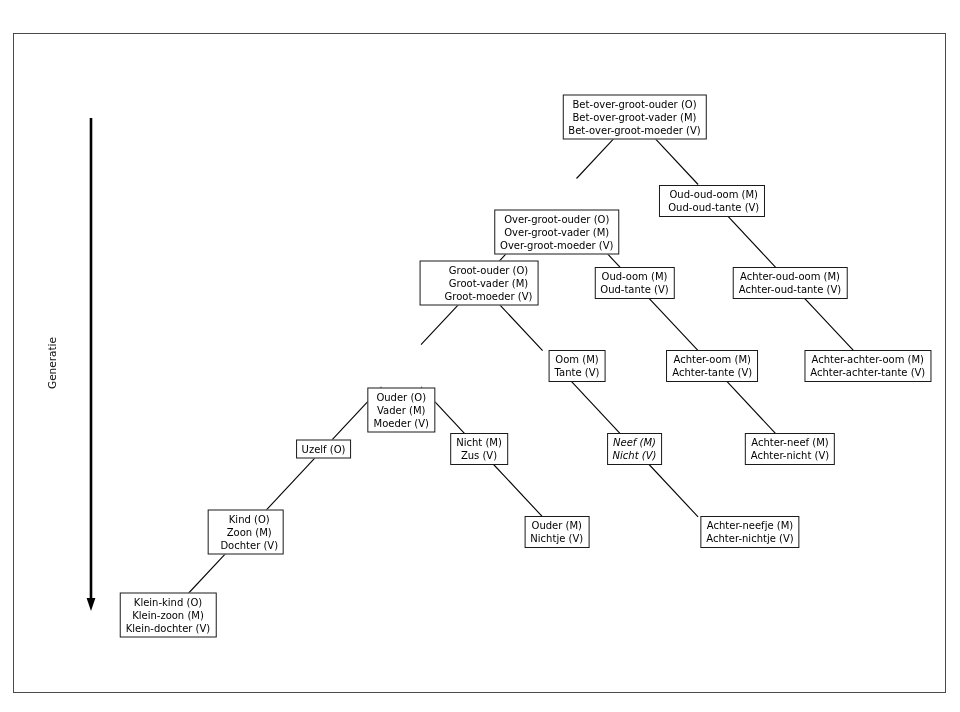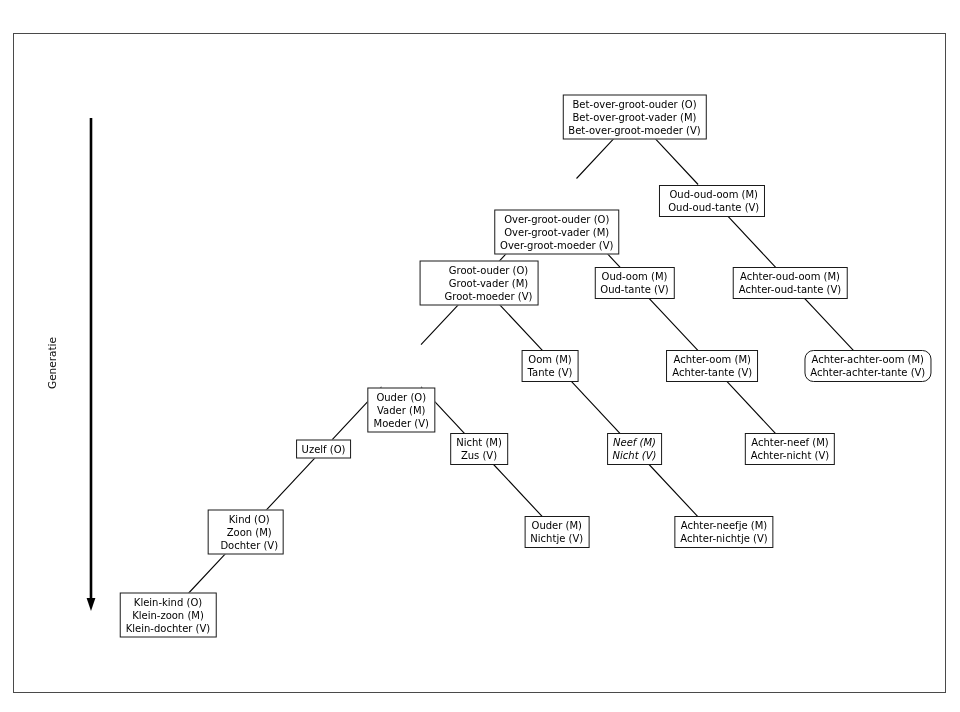--- a/index.html
+++ b/index.html
@@ -126,29 +126,29 @@
       </div>
       <div class="node" style="left: 790px; top: 282.7px;">
         <div>Achter-oud-oom (M)</div>
         <div>Achter-oud-tante (V)</div>
       </div>
       <div class="node" style="left: 401.25px; top: 365.8px; margin-top: 44px;">
         <div>Ouder (O)</div>
         <div>Vader (M)</div>
         <div>Moeder (V)</div>
       </div>
-      <div class="node" style="left: 550px; top: 365.8px;">
+      <div class="node" style="left: 577px; top: 365.8px;">
         <div>Oom (M)</div>
         <div>Tante (V)</div>
       </div>
       <div class="node" style="left: 712.25px; top: 365.8px;">
         <div>Achter-oom (M)</div>
         <div>Achter-tante (V)</div>
       </div>
-      <div class="node" style="left: 867.75px; top: 365.8px; border-radius: 9px;">
+      <div class="node" style="left: 867.75px; top: 365.8px;">
         <div>Achter-achter-oom (M)</div>
         <div>Achter-achter-tante (V)</div>
       </div>
       <div class="node" style="left: 323.5px; top: 448.9px;">
         <div>Uzelf (O)</div>
       </div>
       <div class="node" style="left: 479px; top: 448.9px;">
         <div>Nicht (M)</div>
         <div>Zus (V)</div>
       </div>
@@ -162,21 +162,21 @@
       </div>
       <div class="node" style="left: 245.75px; top: 532px; padding-left: 12px;">
         <div>Kind (O)</div>
         <div>Zoon (M)</div>
         <div>Dochter (V)</div>
       </div>
       <div class="node" style="left: 556.75px; top: 532px;">
         <div>Ouder (M)</div>
         <div>Nichtje (V)</div>
       </div>
-      <div class="node" style="left: 724px; top: 532px;">
+      <div class="node" style="left: 750px; top: 532px;">
         <div>Achter-neefje (M)</div>
         <div>Achter-nichtje (V)</div>
       </div>
       <div class="node" style="left: 168px; top: 615.1px;">
         <div>Klein-kind (O)</div>
         <div>Klein-zoon (M)</div>
         <div>Klein-dochter (V)</div>
       </div>
     </div>
 

